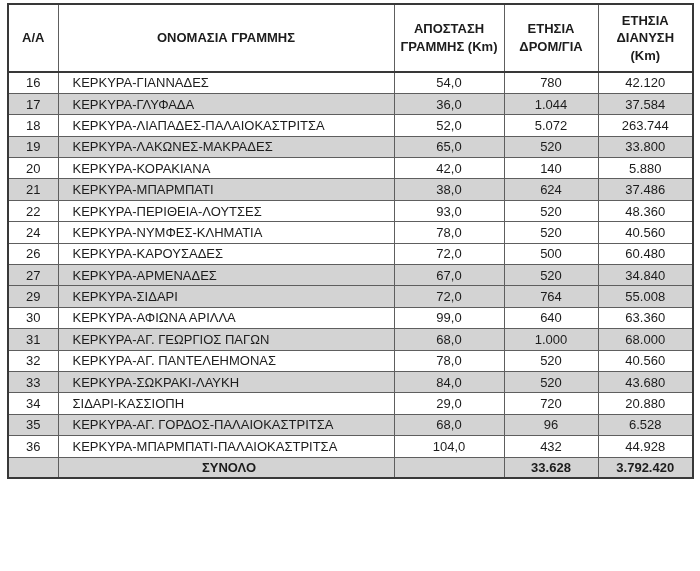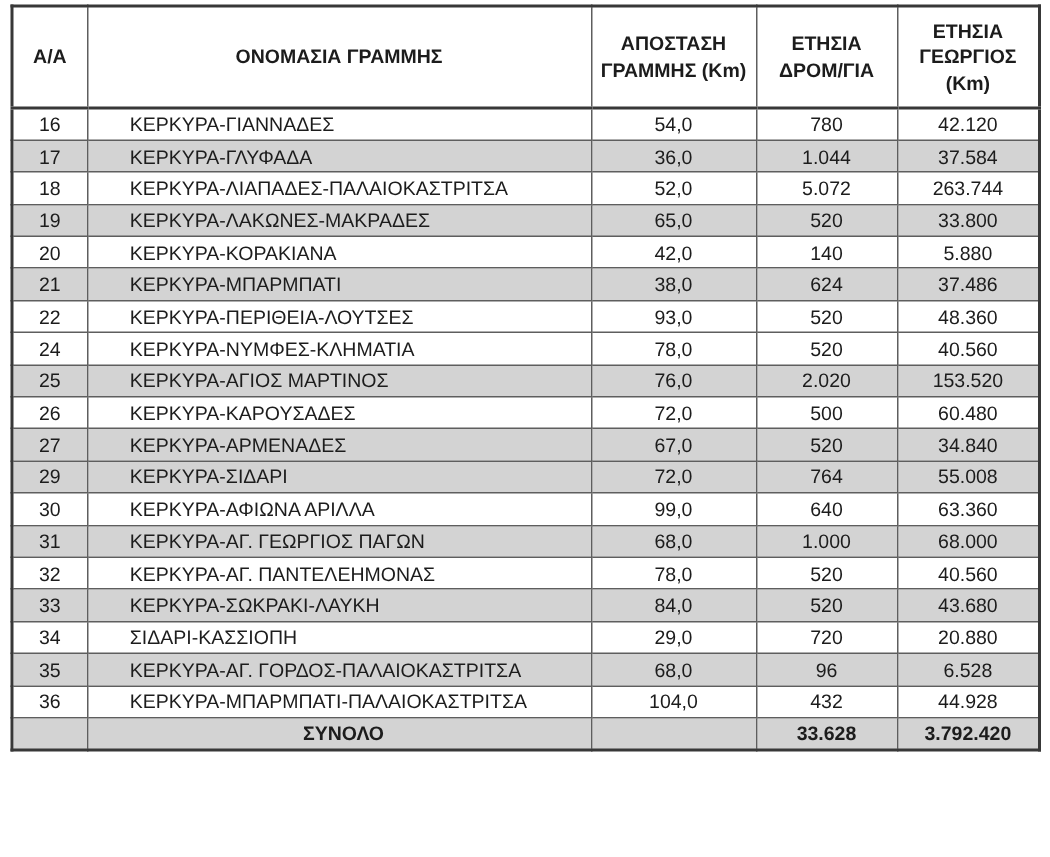--- a/index.html
+++ b/index.html
@@ -51,21 +51,21 @@
   tbody td {
     height: 21.4px;
     padding: 0 4px;
     text-align: center;
     vertical-align: middle;
     white-space: nowrap;
   }
   tbody td.num { font-weight: normal; }
   tbody td.name {
     text-align: left;
-    padding-left: 28px;
+    padding-left: 14px;
   }
   tbody tr.shaded td { background: var(--shade); }
   tbody tr.total-row td {
     background: var(--shade);
     font-weight: bold;
   }
   tbody tr.total-row td.total-label { text-align: center; padding-left: 10px; }
   col.c-num   { width: 50px; }
   col.c-name  { width: 336px; }
   col.c-dist  { width: 110px; }
@@ -83,21 +83,21 @@
       <col class="c-dist">
       <col class="c-trips">
       <col class="c-akm">
     </colgroup>
     <thead>
       <tr>
         <th>Α/Α</th>
         <th>ΟΝΟΜΑΣΙΑ ΓΡΑΜΜΗΣ</th>
         <th>ΑΠΟΣΤΑΣΗ ΓΡΑΜΜΗΣ (Km)</th>
         <th>ΕΤΗΣΙΑ ΔΡΟΜ/ΓΙΑ</th>
-        <th>ΕΤΗΣΙΑ ΓΕΩΡΓΙΟΣ (Km)</th>
+        <th>ΕΤΗΣΙΑ ΔΙΑΝΥΣΗ (Km)</th>
       </tr>
     </thead>
     <tbody id="rows-body">
         <tr>
           <td class="num">16</td>
           <td class="name">ΚΕΡΚΥΡΑ-ΓΙΑΝΝΑΔΕΣ</td>
           <td class="dist">54,0</td>
           <td class="trips">780</td>
           <td class="akm">42.120</td>
         </tr>
@@ -142,27 +142,20 @@
           <td class="dist">93,0</td>
           <td class="trips">520</td>
           <td class="akm">48.360</td>
         </tr>
         <tr>
           <td class="num">24</td>
           <td class="name">ΚΕΡΚΥΡΑ-ΝΥΜΦΕΣ-ΚΛΗΜΑΤΙΑ</td>
           <td class="dist">78,0</td>
           <td class="trips">520</td>
           <td class="akm">40.560</td>
-        </tr>
-        <tr class="shaded">
-          <td class="num">25</td>
-          <td class="name">ΚΕΡΚΥΡΑ-ΑΓΙΟΣ ΜΑΡΤΙΝΟΣ</td>
-          <td class="dist">76,0</td>
-          <td class="trips">2.020</td>
-          <td class="akm">153.520</td>
         </tr>
         <tr>
           <td class="num">26</td>
           <td class="name">ΚΕΡΚΥΡΑ-ΚΑΡΟΥΣΑΔΕΣ</td>
           <td class="dist">72,0</td>
           <td class="trips">500</td>
           <td class="akm">60.480</td>
         </tr>
         <tr class="shaded">
           <td class="num">27</td>

